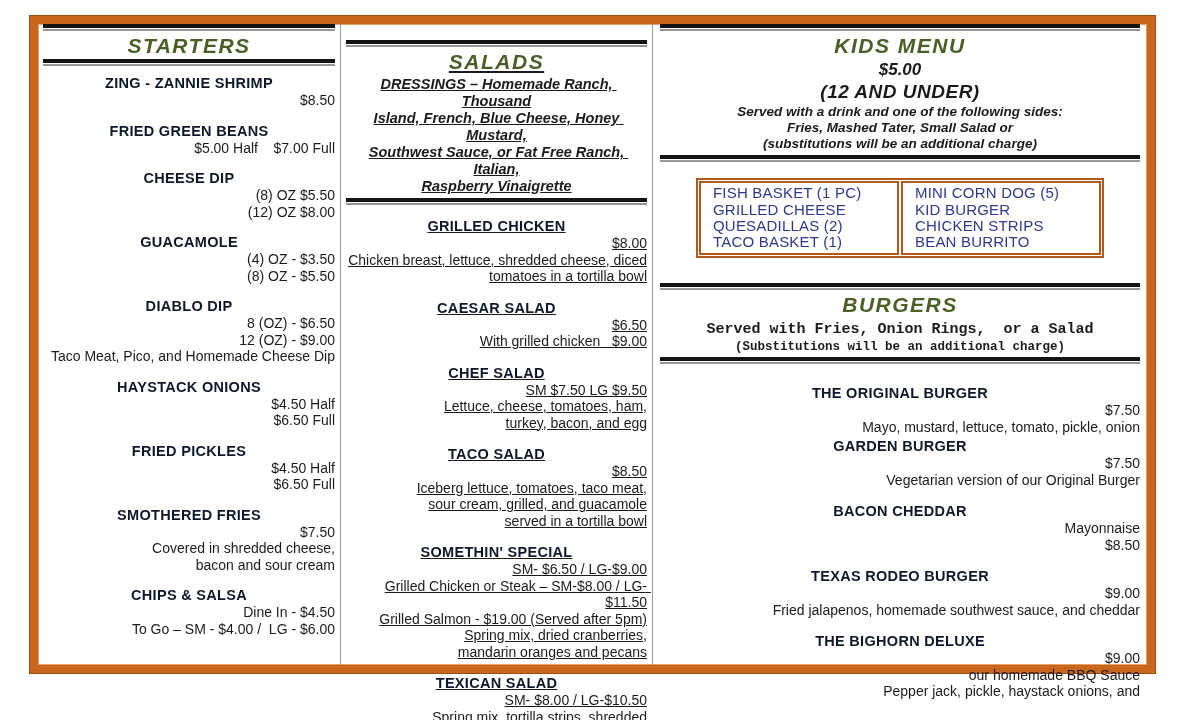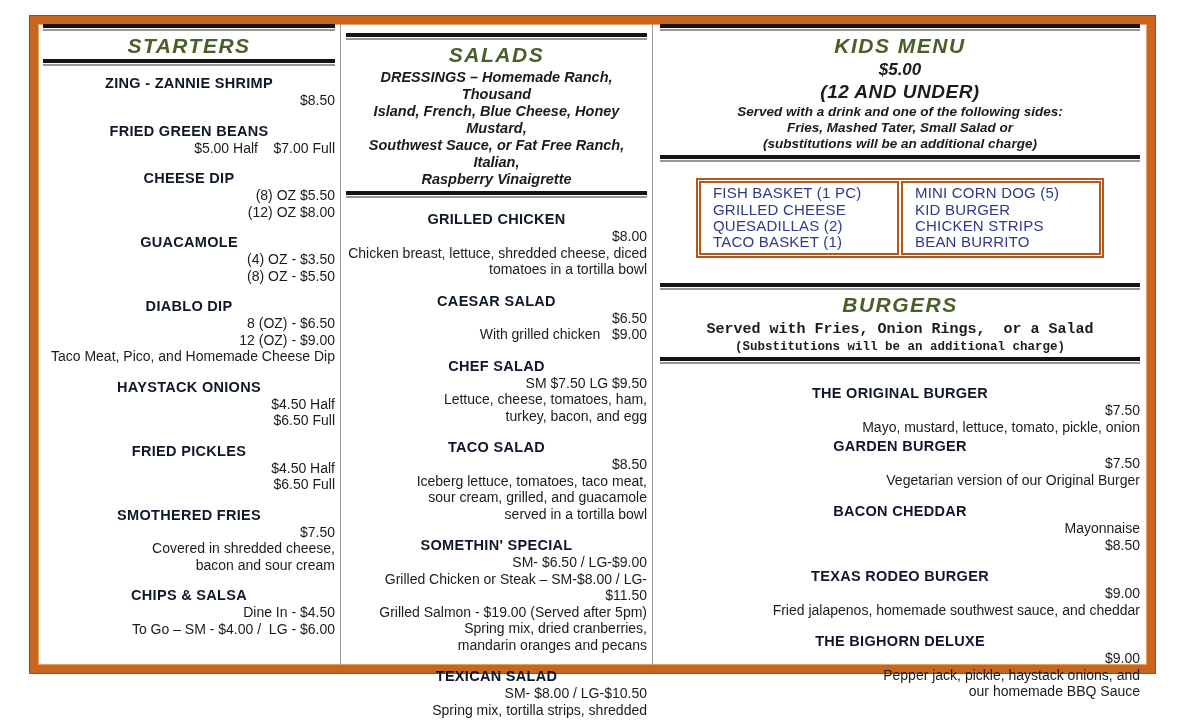--- a/index.html
+++ b/index.html
@@ -8,21 +8,21 @@
     font-family:"Liberation Sans",sans-serif;color:#1b1b1b;overflow:hidden;
   }
   .frame{
     position:absolute;left:30px;top:16px;width:1125px;height:657px;
     box-sizing:border-box;border:8px solid #c9661e;background:#fff;
     box-shadow:0 0 0 1px #9a4e12, inset 0 0 0 1px #e7a263;
   }
   .cols{display:flex;height:100%;}
   .col{box-sizing:border-box;height:100%;text-align:center;}
   .col-starters{width:302px;padding:0 5px;}
-  .col-salads{width:312px;padding:9px 5px;border-left:1px solid #9a9a9a;}
+  .col-salads{width:312px;padding:16px 5px;border-left:1px solid #9a9a9a;text-decoration:underline;}
   .col-kids{flex:1;padding:0 7px;border-left:1px solid #9a9a9a;}
   .rule{border-top:4px solid #141414;border-bottom:2px solid #969696;height:1px;}
   .col-title{
     color:#4a5f26;font-size:21px;font-weight:bold;font-style:italic;
     letter-spacing:1.5px;line-height:26px;margin-top:2px;
   }
   .items{margin-top:8px;}
   .menu-item{margin-bottom:13px;}
   .item-name{
     color:#0f172a;font-weight:bold;font-size:14.5px;line-height:18px;
@@ -228,21 +228,21 @@
               <div class="item-line">$8.50</div>
             </div>
             <div class="menu-item">
               <div class="item-name">TEXAS RODEO BURGER</div>
               <div class="item-line">$9.00</div>
               <div class="item-line">Fried jalapenos, homemade southwest sauce, and cheddar</div>
             </div>
             <div class="menu-item">
               <div class="item-name">THE BIGHORN DELUXE</div>
               <div class="item-line">$9.00</div>
+              <div class="item-line">our homemade BBQ Sauce</div>
               <div class="item-line">Pepper jack, pickle, haystack onions, and</div>
-              <div class="item-line">our homemade BBQ Sauce</div>
             </div>
           </div>
       </div>
     </div>
 
   </div>
 </div>
 
 </body></html>

